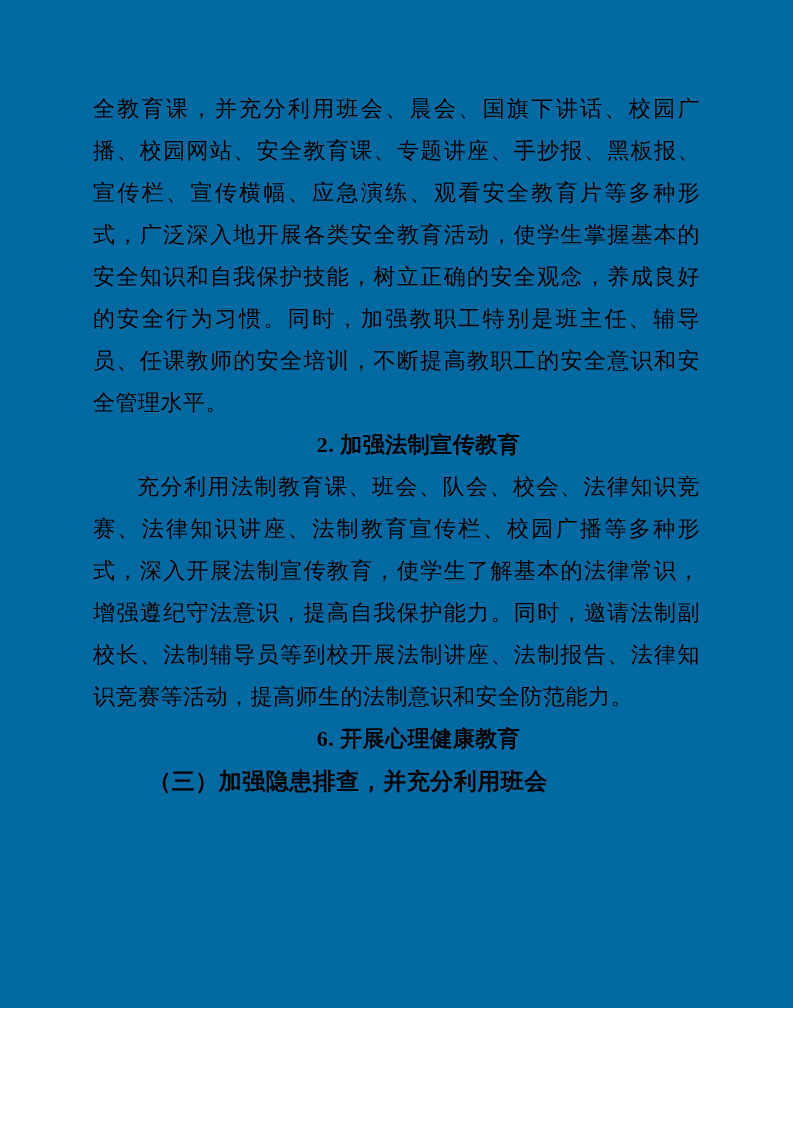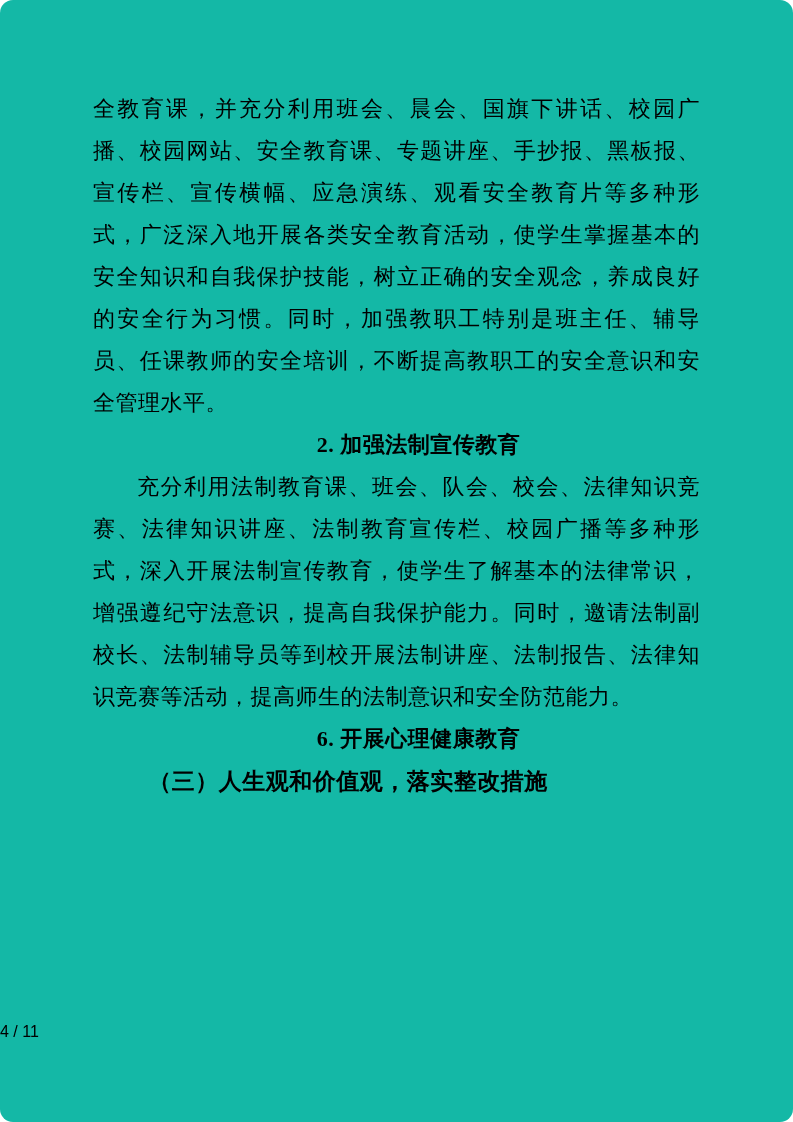--- a/index.html
+++ b/index.html
@@ -3,27 +3,26 @@
 <meta charset="utf-8">
 <style>
   html, body {
     margin: 0;
     padding: 0;
     background: #ffffff;
   }
   .page {
     position: relative;
     width: 793px;
-    height: 1122px;
+    height: 1008px;
     margin: 0 auto;
-    background: #14b8a6;
+    background: #0369a1;
     color: #000000;
     font-family: "Liberation Serif", "DejaVu Serif", serif;
     overflow: hidden;
-    border-radius: 13px;
   }
   .content {
     position: absolute;
     left: 93px;
     top: 88px;
     width: 607px;
   }
   .content p {
     margin: 0;
     font-size: 22px;
@@ -65,18 +64,18 @@
 </style>
 </head>
 <body>
 
 <div class="page">
   <div class="content">
     <p class="para-continued">全教育课，并充分利用班会、晨会、国旗下讲话、校园广播、校园网站、安全教育课、专题讲座、手抄报、黑板报、宣传栏、宣传横幅、应急演练、观看安全教育片等多种形式，广泛深入地开展各类安全教育活动，使学生掌握基本的安全知识和自我保护技能，树立正确的安全观念，养成良好的安全行为习惯。同时，加强教职工特别是班主任、辅导员、任课教师的安全培训，不断提高教职工的安全意识和安全管理水平。</p>
     <p class="num-heading">2. 加强法制宣传教育</p>
     <p class="para-indent">充分利用法制教育课、班会、队会、校会、法律知识竞赛、法律知识讲座、法制教育宣传栏、校园广播等多种形式，深入开展法制宣传教育，使学生了解基本的法律常识，增强遵纪守法意识，提高自我保护能力。同时，邀请法制副校长、法制辅导员等到校开展法制讲座、法制报告、法律知识竞赛等活动，提高师生的法制意识和安全防范能力。</p>
     <p class="num-heading">6. 开展心理健康教育</p>
-    <p class="section-heading">（三）人生观和价值观，落实整改措施</p>
+    <p class="section-heading">（三）加强隐患排查，并充分利用班会</p>
   </div>
   <div class="footer">
     <span>4 / 11</span>
   </div>
 </div>
 
 </body></html>

